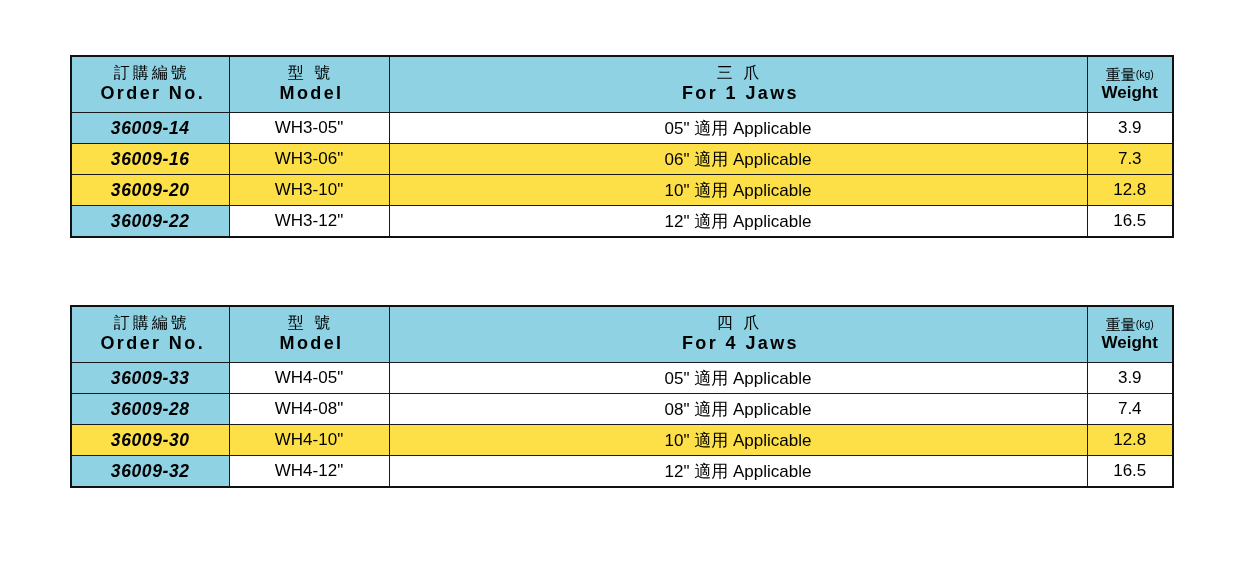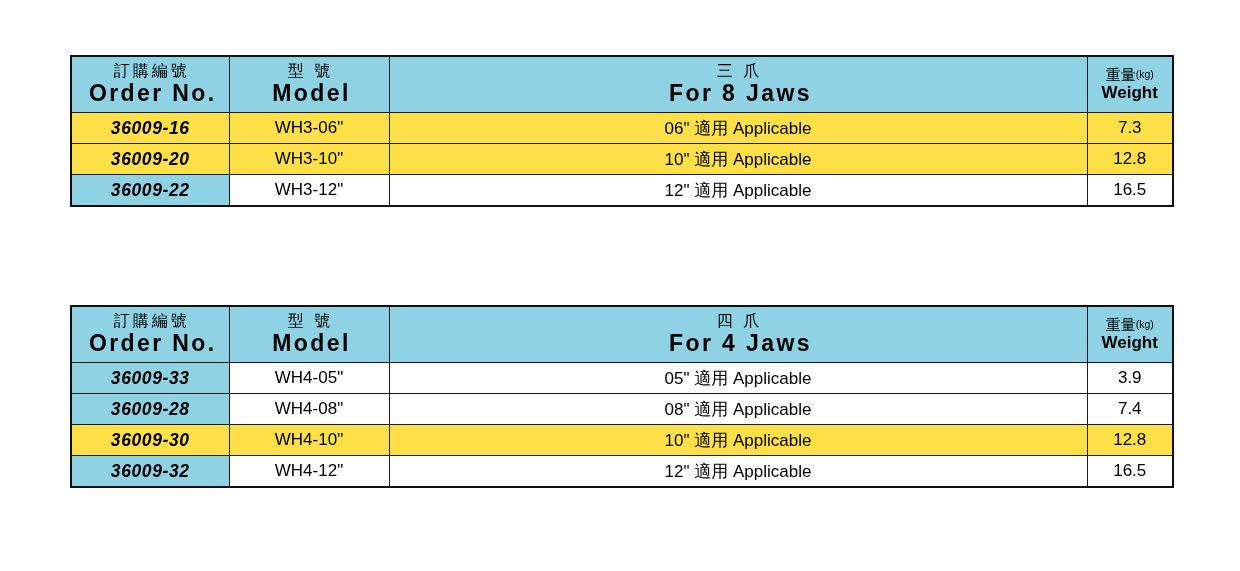--- a/index.html
+++ b/index.html
@@ -60,21 +60,21 @@
   }
   .hdr-cjk {
     display: block;
     font-size: 16px;
     font-weight: 400;
     letter-spacing: 3px;
     padding-left: 3px;
   }
   .hdr-en {
     display: block;
-    font-size: 23px;
+    font-size: 18px;
     font-weight: bold;
     letter-spacing: 2.4px;
     padding-left: 5px;
   }
   th.weight-col .hdr-cjk {
     font-size: 15px;
     letter-spacing: 0px;
     padding-left: 0;
   }
   th.weight-col .hdr-en {
@@ -127,29 +127,35 @@
         <th class="order-col">
           <span class="hdr-cjk">訂購編號</span>
           <span class="hdr-en">Order No.</span>
         </th>
         <th class="model-col">
           <span class="hdr-cjk">型 號</span>
           <span class="hdr-en">Model</span>
         </th>
         <th class="jaws-col">
           <span class="hdr-cjk">三 爪</span>
-          <span class="hdr-en">For 8 Jaws</span>
+          <span class="hdr-en">For 1 Jaws</span>
         </th>
         <th class="weight-col">
           <span class="hdr-cjk"><span>重量</span><span class="unit-sup">(kg)</span></span>
           <span class="hdr-en">Weight</span>
         </th>
       </tr>
     </thead>
     <tbody>
+      <tr>
+        <td class="order-col">36009-14</td>
+        <td class="model-col">WH3-05"</td>
+        <td class="jaws-col">05" 適用 Applicable</td>
+        <td class="weight-col">3.9</td>
+      </tr>
       <tr class="row-alt">
         <td class="order-col">36009-16</td>
         <td class="model-col">WH3-06"</td>
         <td class="jaws-col">06" 適用 Applicable</td>
         <td class="weight-col">7.3</td>
       </tr>
       <tr class="row-alt">
         <td class="order-col">36009-20</td>
         <td class="model-col">WH3-10"</td>
         <td class="jaws-col">10" 適用 Applicable</td>

